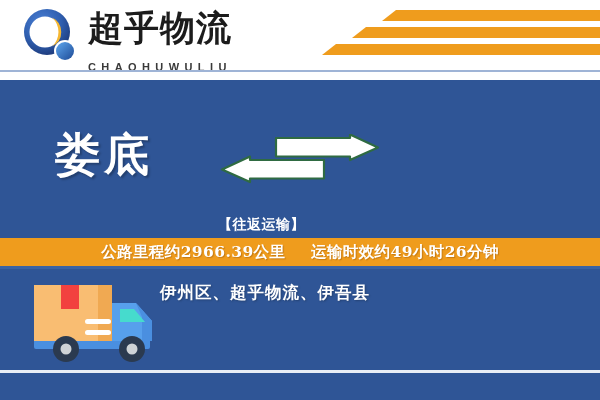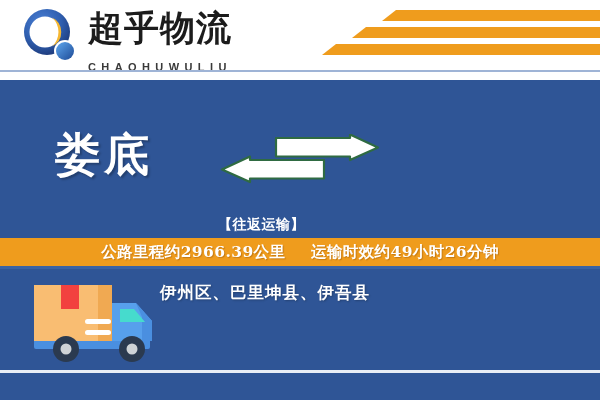--- a/index.html
+++ b/index.html
@@ -165,18 +165,18 @@
 
         <path d="M92 32 L106 32 L117 45 L92 45 Z" fill="#46dbcd"></path>
 
         <circle cx="38" cy="72" r="13" fill="#2b3a4f"></circle>
         <circle cx="38" cy="72" r="5.5" fill="#cfd3d6"></circle>
         <circle cx="104" cy="72" r="13" fill="#2b3a4f"></circle>
         <circle cx="104" cy="72" r="5.5" fill="#cfd3d6"></circle>
       </svg>
     </div>
 
-    <div class="areas">伊州区、巴里坤县、伊吾县</div>
+    <div class="areas">伊州区、超乎物流、伊吾县</div>
 
     <div class="foot-rule"></div>
   </div>
 
 </div>
 
 </body></html>

